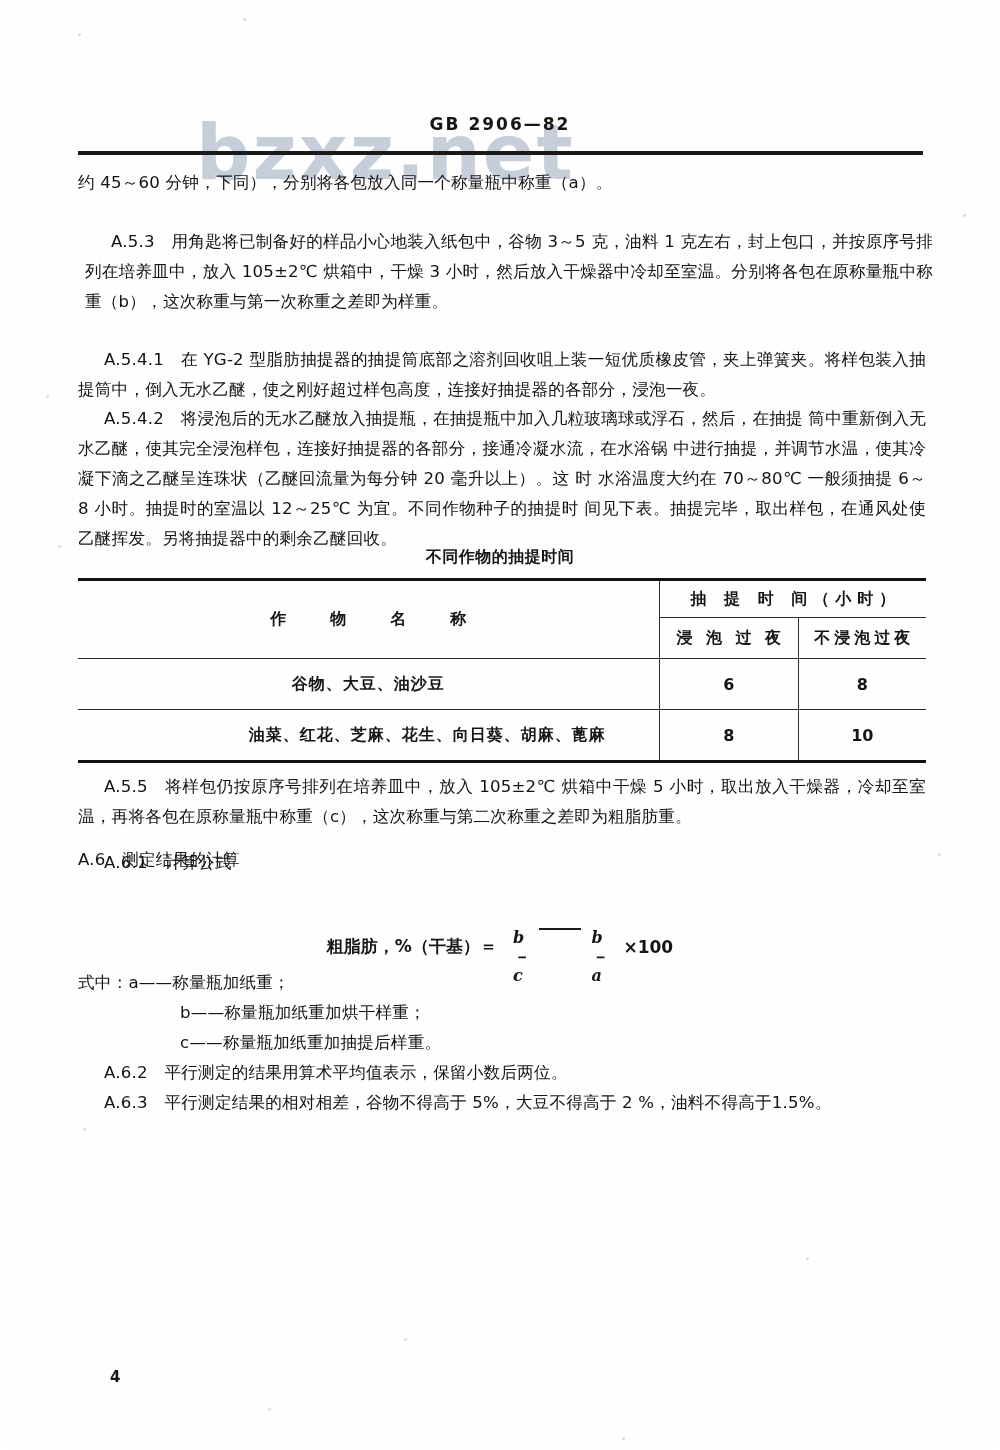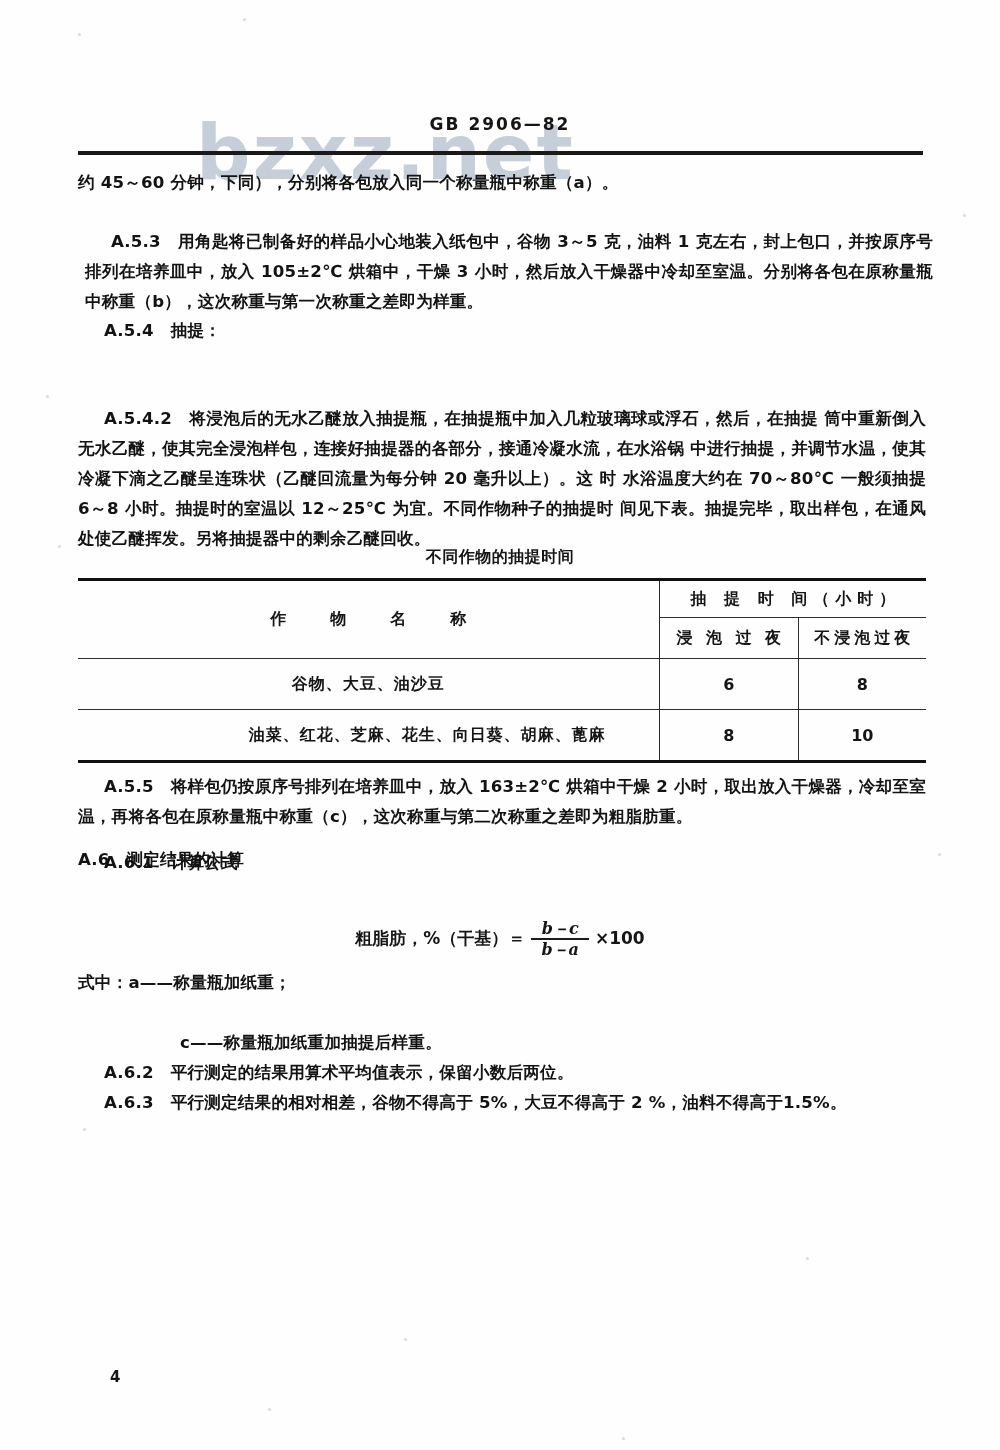--- a/index.html
+++ b/index.html
@@ -70,21 +70,21 @@
 
   
   .para {
     position: absolute;
     left: 78px;
     width: 848px;
     font-size: 16.6px;
     line-height: 30px;
     text-align: justify;
     letter-spacing: .2px;
-    font-weight: bold;
+    font-weight: normal;
     color: #131313;
   }
   .para.ind1 { text-indent: 0; }
   .para.ind2 { text-indent: 26px; }
 
   
   .tbl-caption {
     position: absolute;
     left: 0; right: 0;
     top: 547px;
@@ -127,26 +127,26 @@
     left: 0; right: 0;
     top: 918px;
     display: flex;
     justify-content: center;
     align-items: center;
     font-size: 17px;
     font-weight: bold;
   }
   .frac {
     display: inline-flex;
-    flex-direction: column;
-    align-items: center;
+    flex-direction: row;
+    align-items: flex-start;
     margin: 0 6px;
     vertical-align: middle;
     position: relative;
-    top: 1px;
+    top: 10px;
   }
   .frac .num, .frac .den {
     padding: 0 10px;
     font-size: 16px;
     font-style: italic;
     font-family: "DejaVu Serif", "Liberation Serif", serif;
     line-height: 19px;
   }
   .frac .bar {
     width: 100%;
@@ -182,21 +182,21 @@
 
   <div class="watermark">bzxz.net</div>
 
   <div class="content">
 
     <div class="std-no">GB 2906—82</div>
     <div class="rule-top"></div>
 
     <div class="para ind1" style="top:168px;">约 45～60 分钟，下同），分别将各包放入同一个称量瓶中称重（a）。</div>
     <div class="para ind2" style="top:227px;margin-left:7px;">A.5.3　用角匙将已制备好的样品小心地装入纸包中，谷物 3～5 克，油料 1 克左右，封上包口，并按原序号排列在培养皿中，放入 105±2℃ 烘箱中，干燥 3 小时，然后放入干燥器中冷却至室温。分别将各包在原称量瓶中称重（b），这次称重与第一次称重之差即为样重。</div>
-    <div class="para ind2" style="top:316px;">A.5.4　抽提：</div>
+    <div class="para ind2" style="top:345px;">A.5.4.1　在 YG-2 型脂肪抽提器的抽提筒底部之溶剂回收咀上装一短优质橡皮管，夹上弹簧夹。将样包装入抽提筒中，倒入无水乙醚，使之刚好超过样包高度，连接好抽提器的各部分，浸泡一夜。</div>
     <div class="para ind2" style="top:404px;">A.5.4.2　将浸泡后的无水乙醚放入抽提瓶，在抽提瓶中加入几粒玻璃球或浮石，然后，在抽提 筒中重新倒入无水乙醚，使其完全浸泡样包，连接好抽提器的各部分，接通冷凝水流，在水浴锅 中进行抽提，并调节水温，使其冷凝下滴之乙醚呈连珠状（乙醚回流量为每分钟 20 毫升以上）。这 时 水浴温度大约在 70～80℃ 一般须抽提 6～8 小时。抽提时的室温以 12～25℃ 为宜。不同作物种子的抽提时 间见下表。抽提完毕，取出样包，在通风处使乙醚挥发。另将抽提器中的剩余乙醚回收。</div>
 
     <div class="tbl-caption">不同作物的抽提时间</div>
 
     <table class="tbl">
       <tbody>
           <tr>
         <td class="cell-name edge-top no-l" rowspan="2">作　物　名　称</td>
         <td class="cell-span edge-top no-r" colspan="2">抽 提 时 间（小时）</td>
       </tr>
@@ -210,35 +210,36 @@
         <td class="cell-row no-r">8</td>
       </tr>
       <tr>
         <td class="cell-row cell-crop wide edge-bottom no-l">油菜、红花、芝麻、花生、向日葵、胡麻、蓖麻</td>
         <td class="cell-row edge-bottom">8</td>
         <td class="cell-row edge-bottom no-r">10</td>
       </tr>
     </tbody>
       </table>
 
-    <div class="para ind2" style="top:772px;">A.5.5　将样包仍按原序号排列在培养皿中，放入 163±2℃ 烘箱中干燥 2 小时，取出放入干燥器，冷却至室温，再将各包在原称量瓶中称重（c），这次称重与第二次称重之差即为粗脂肪重。</div>
+    <div class="para ind2" style="top:772px;">A.5.5　将样包仍按原序号排列在培养皿中，放入 105±2℃ 烘箱中干燥 5 小时，取出放入干燥器，冷却至室温，再将各包在原称量瓶中称重（c），这次称重与第二次称重之差即为粗脂肪重。</div>
     <div class="para ind1" style="top:845px;">A.6　测定结果的计算</div>
     <div class="para ind2" style="top:848px;">A.6.1　计算公式</div>
 
     <div class="formula-wrap">
       <span>粗脂肪，%（干基）＝</span>
       <span class="frac">
         <span class="num">b－c</span>
         <span class="bar"></span>
         <span class="den">b－a</span>
       </span>
       <span>×100</span>
     </div>
 
     <div class="para ind1" style="top:968px;">式中：a——称量瓶加纸重；</div>
+    <div class="para" style="top:998px;left:180px;width:746px;">b——称量瓶加纸重加烘干样重；</div>
     <div class="para" style="top:1028px;left:180px;width:746px;">c——称量瓶加纸重加抽提后样重。</div>
     <div class="para ind2" style="top:1058px;">A.6.2　平行测定的结果用算术平均值表示，保留小数后两位。</div>
     <div class="para ind2" style="top:1088px;">A.6.3　平行测定结果的相对相差，谷物不得高于 5%，大豆不得高于 2 %，油料不得高于1.5%。</div>
 
     <div class="page-no">4</div>
 
   </div>
 </div>
 
 </body></html>

